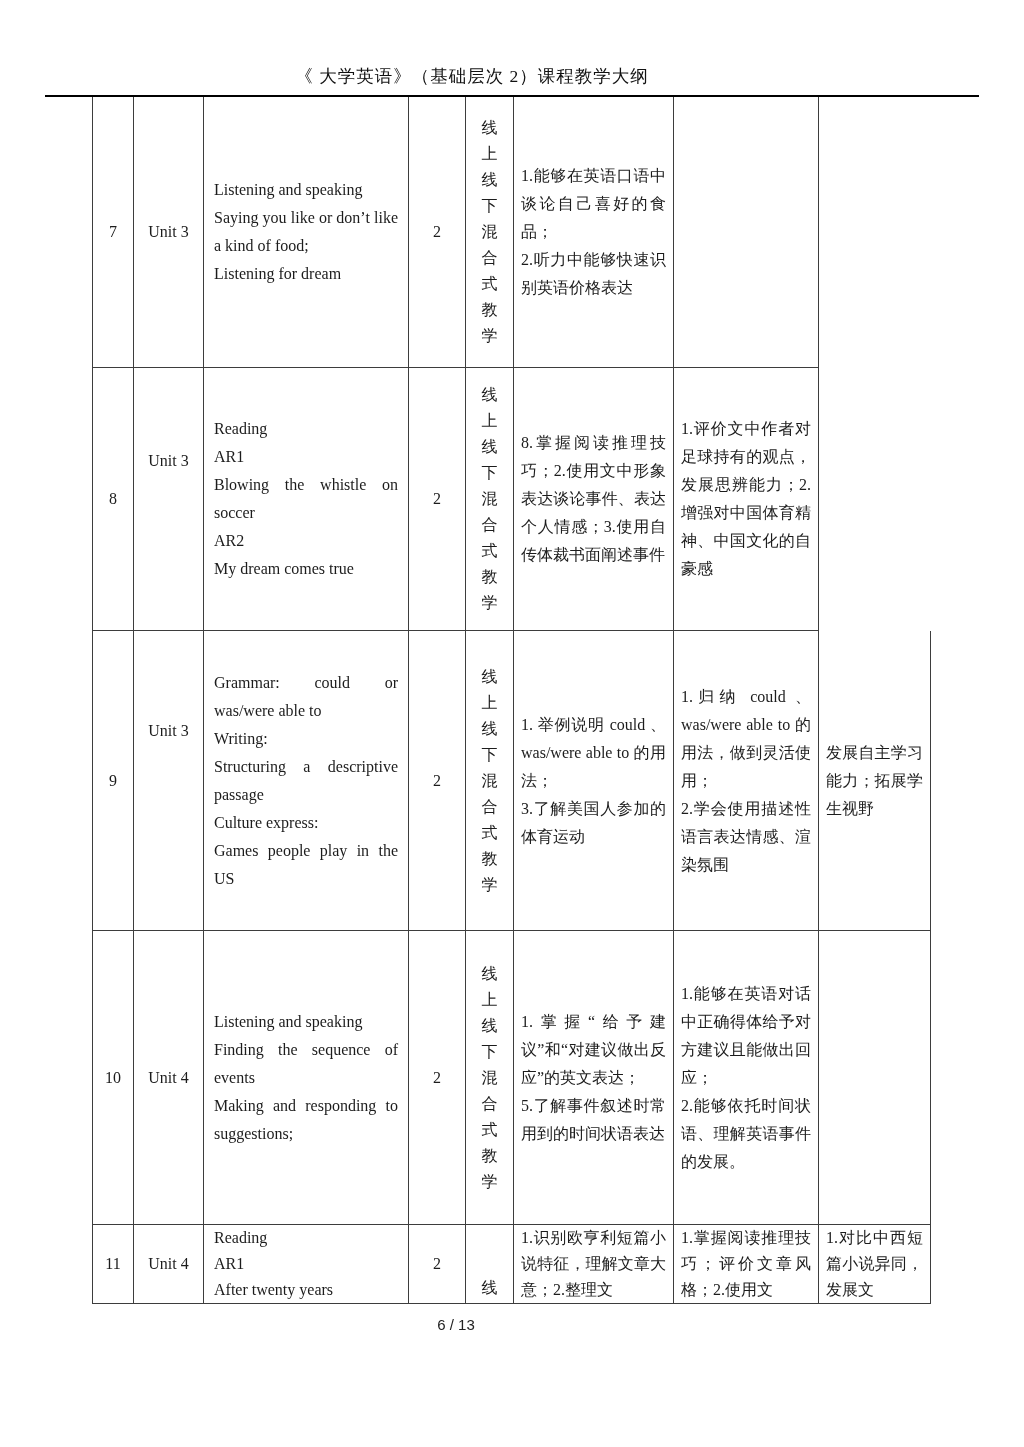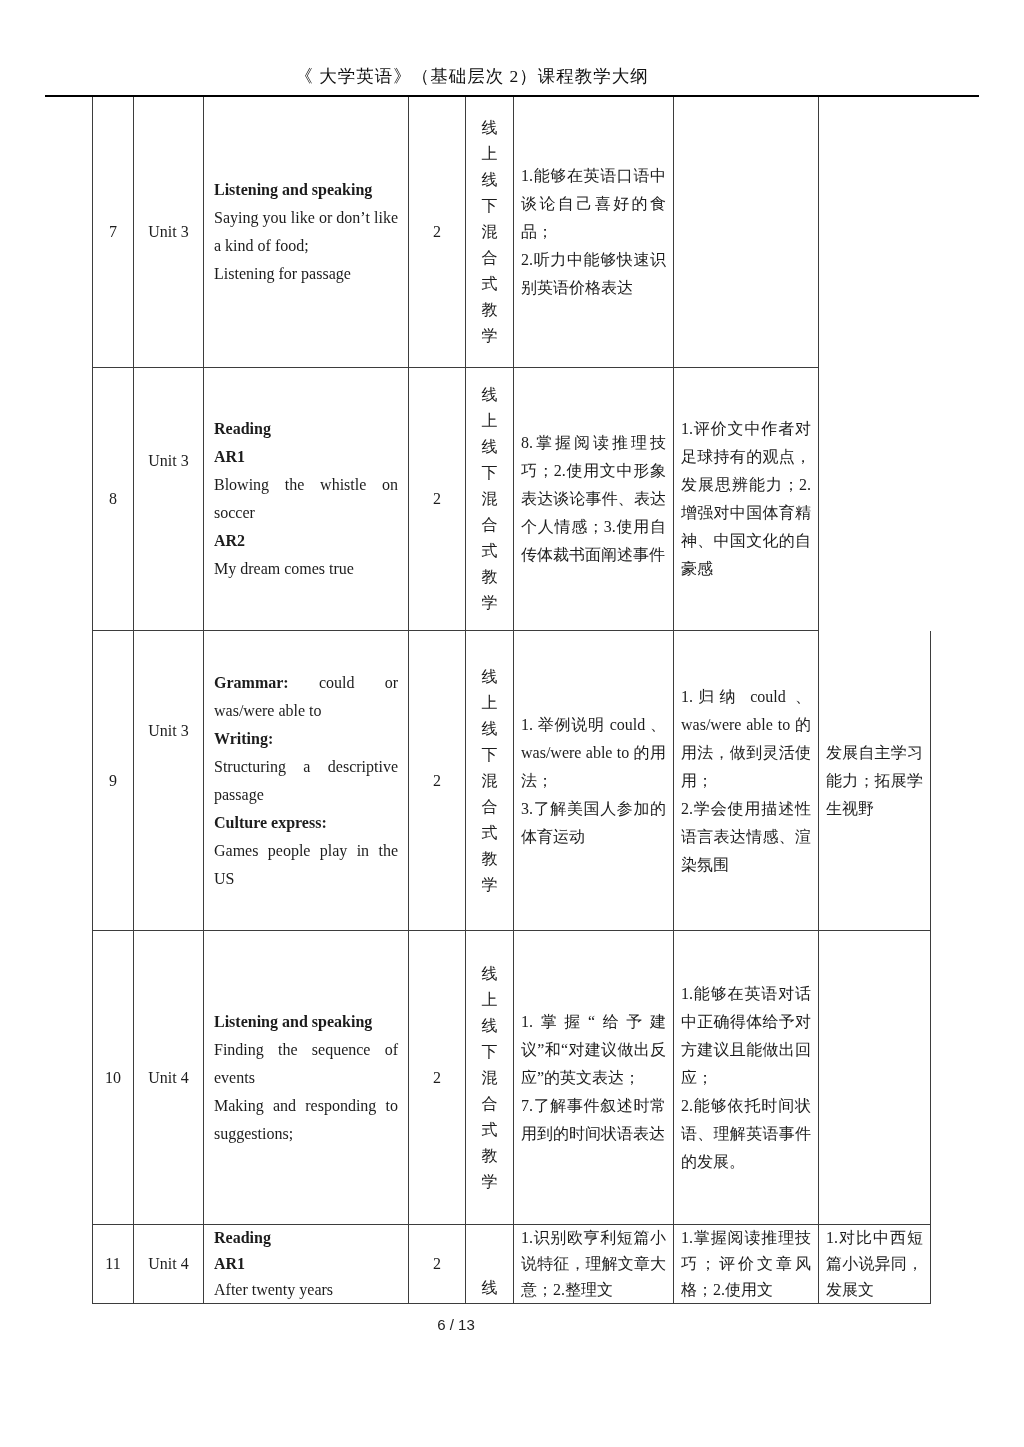--- a/index.html
+++ b/index.html
@@ -49,40 +49,40 @@
   .method-char{line-height:26px;height:26px;}
   
   .row:nth-child(2) .c-unit .cellv{transform:translateY(-38px)}
   .row:nth-child(3) .c-unit .cellv{transform:translateY(-50px)}
   
   .row:nth-child(5) .c-content,
   .row:nth-child(5) .c-obj,
   .row:nth-child(5) .c-abil,
   .row:nth-child(5) .c-extra{justify-content:flex-start;line-height:26px;}
   .row:nth-child(5) .c-method{align-items:flex-end;padding-bottom:2px;}
-  b{font-weight:bold;}
+  b{font-weight:normal;}
 </style>
 </head>
 <body>
 
 <div class="doc-title">《 大学英语》（基础层次 2）课程教学大纲</div>
 <div class="header-rule"></div>
 
 <div class="syllabus-table" id="syllabus-table">
     <div class="row">
       <div class="cell c-no">
         <span class="cellv">7</span>
       </div>
       <div class="cell c-unit">
         <span class="cellv">Unit 3</span>
       </div>
       <div class="cell c-content">
         <p><b>Listening and speaking</b></p>
         <p><span>Saying you like or don’t like a kind of food;</span></p>
-        <p><span>Listening for passage</span></p>
+        <p><span>Listening for dream</span></p>
       </div>
       <div class="cell c-hours">
         <span class="cellv">2</span>
       </div>
       <div class="cell c-method">
         <div class="method-col">
           <div class="method-char">线</div>
           <div class="method-char">上</div>
           <div class="method-char">线</div>
           <div class="method-char">下</div>
@@ -201,21 +201,21 @@
           <div class="method-char">下</div>
           <div class="method-char">混</div>
           <div class="method-char">合</div>
           <div class="method-char">式</div>
           <div class="method-char">教</div>
           <div class="method-char">学</div>
         </div>
       </div>
       <div class="cell c-obj">
         <p>1.掌握“给予建议”和“对建议做出反应”的英文表达；</p>
-        <p>7.了解事件叙述时常用到的时间状语表达</p>
+        <p>5.了解事件叙述时常用到的时间状语表达</p>
       </div>
       <div class="cell c-abil">
         <p>1.能够在英语对话中正确得体给予对方建议且能做出回应；</p>
         <p>2.能够依托时间状语、理解英语事件的发展。</p>
       </div>
       <div class="cell c-extra"></div>
     </div>
     <div class="row">
       <div class="cell c-no">
         <span class="cellv">11</span>

